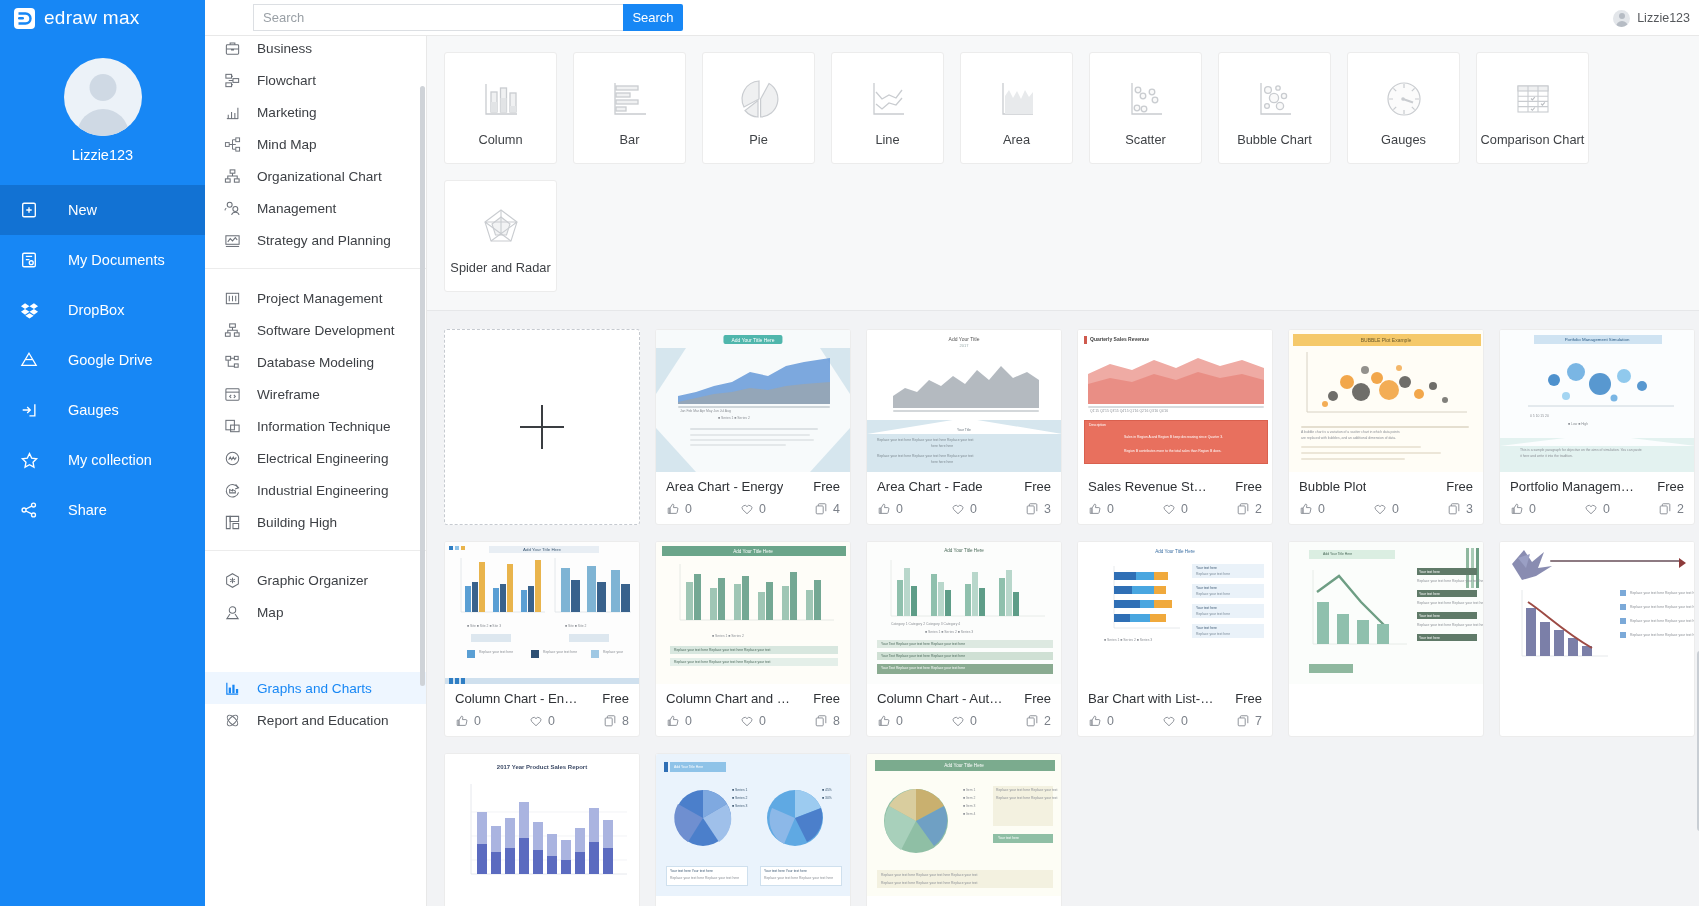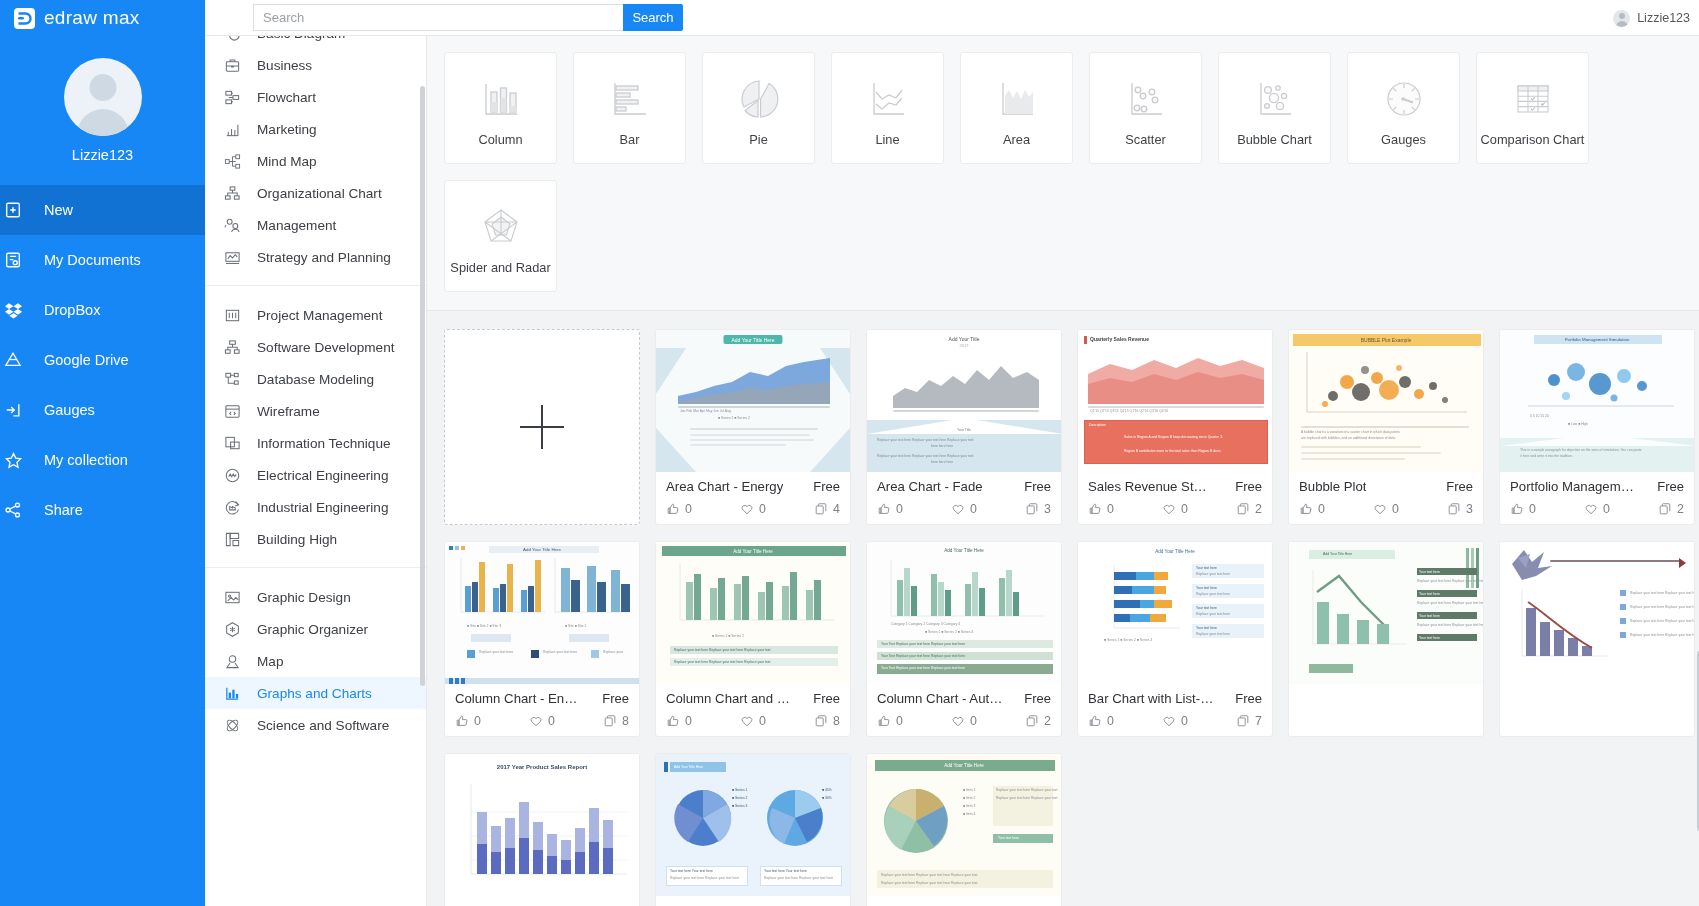--- a/index.html
+++ b/index.html
@@ -31,42 +31,42 @@
     position: absolute; left: 50%; top: 16px; transform: translateX(-50%);
     width: 27px; height: 27px; border-radius: 50%; background: #cfd9e4;
   }
   .avatar .body {
     position: absolute; left: 50%; bottom: -13px; transform: translateX(-50%);
     width: 52px; height: 40px; border-radius: 26px 26px 0 0; background: #cfd9e4;
   }
   .profile-name { margin-top: 11px; font-size: 14.5px; color: #fff; }
   .navlist { margin-top: 6px; }
   .navitem {
-    height: 50px; display: flex; align-items: center; gap: 20px;
-    padding-left: 2px; font-size: 14.5px; color: #fff; cursor: pointer;
+    height: 50px; display: flex; align-items: center; gap: 28px;
+    padding-left: 18px; font-size: 14.5px; color: #fff; cursor: pointer;
   }
   .navitem.active { background: #1272d3; }
   .navitem .nicon { width: 22px; display: flex; align-items: center; justify-content: center; }
   .navitem .nicon svg { display: block; }
 
   
   .catcol {
     width: 222px; flex: 0 0 222px; background: #fff; border-right: 1px solid #e8e8e8;
     position: relative; overflow: hidden;
   }
-  .catscroll { padding-top: 17px; height: 906px; }
+  .catscroll { padding-top: 0; height: 906px; }
   .catgroup { padding: 0 0 12px; }
   .catgroup + .catgroup { border-top: 1px solid #ececec; padding-top: 13px; }
   .catitem {
     height: 32px; display: flex; align-items: center; gap: 15px;
     padding-left: 18px; font-size: 13.6px; color: #3d4045; cursor: pointer;
   }
   .catitem .cicon { width: 19px; height: 19px; display: flex; align-items: center; justify-content: center; color: #6b7078; }
   .catitem .cicon svg { display: block; }
-  .catitem.sel { background: #eef6ff; color: #1787f5; }
+  .catitem.sel { background: #eef6ff; color: #1787f5; margin-top: 44px; }
   .catitem.sel .cicon { color: #1787f5; }
   .cat-scrollbar {
     position: absolute; right: 1px; top: 86px; width: 5px; height: 600px;
     background: #cfd3d8; border-radius: 3px;
   }
 
   
   .main { flex: 1; display: flex; flex-direction: column; position: relative; background: #f2f3f5; }
   .topbar {
     height: 36px; background: #fff; border-bottom: 1px solid #e8e8e8;
@@ -403,30 +403,20 @@
               </svg>
             </span>
           <span>Building High</span>
         </div>
       </div>
 
       <div class="catgroup">
         <div class="catitem">
           <span class="cicon">
               <svg width="17" height="17" viewBox="0 0 18 18" fill="none" stroke="currentColor" stroke-width="1.1">
-                <rect x="2" y="3.5" width="14" height="11"></rect>
-                <circle cx="6" cy="7.5" r="1.2"></circle>
-                <path d="M4 12.6 7.5 9l2.6 2.6L12.6 9l2.4 2.6"></path>
-              </svg>
-            </span>
-          <span>Graphic Design</span>
-        </div>
-        <div class="catitem">
-          <span class="cicon">
-              <svg width="17" height="17" viewBox="0 0 18 18" fill="none" stroke="currentColor" stroke-width="1.1">
                 <path d="M9 1.8 15.2 5.4v7.2L9 16.2 2.8 12.6V5.4z"></path>
                 <path d="M9 6v6M6.4 7.5l5.2 3M11.6 7.5l-5.2 3"></path>
               </svg>
             </span>
           <span>Graphic Organizer</span>
         </div>
         <div class="catitem">
           <span class="cicon">
               <svg width="17" height="17" viewBox="0 0 18 18" fill="none" stroke="currentColor" stroke-width="1.1">
                 <circle cx="9" cy="6.4" r="3.4"></circle>
@@ -446,21 +436,21 @@
             </span>
           <span>Graphs and Charts</span>
         </div>
         <div class="catitem">
           <span class="cicon">
               <svg width="17" height="17" viewBox="0 0 18 18" fill="none" stroke="currentColor" stroke-width="1.1">
                 <ellipse cx="9" cy="9" rx="7" ry="3.4" transform="rotate(45 9 9)"></ellipse>
                 <ellipse cx="9" cy="9" rx="7" ry="3.4" transform="rotate(-45 9 9)"></ellipse>
               </svg>
             </span>
-          <span>Science and Software</span>
+          <span>Report and Education</span>
         </div>
       </div>
     </div>
     <div class="cat-scrollbar"></div>
   </div>
 
   <div class="main">
 
     <div class="topbar">
       <div class="searchwrap">

